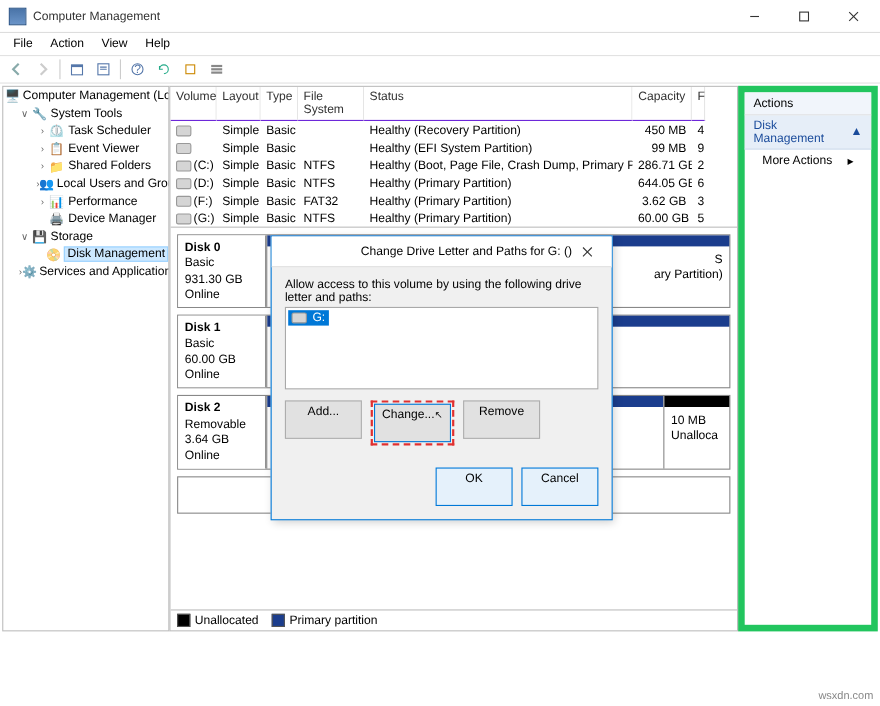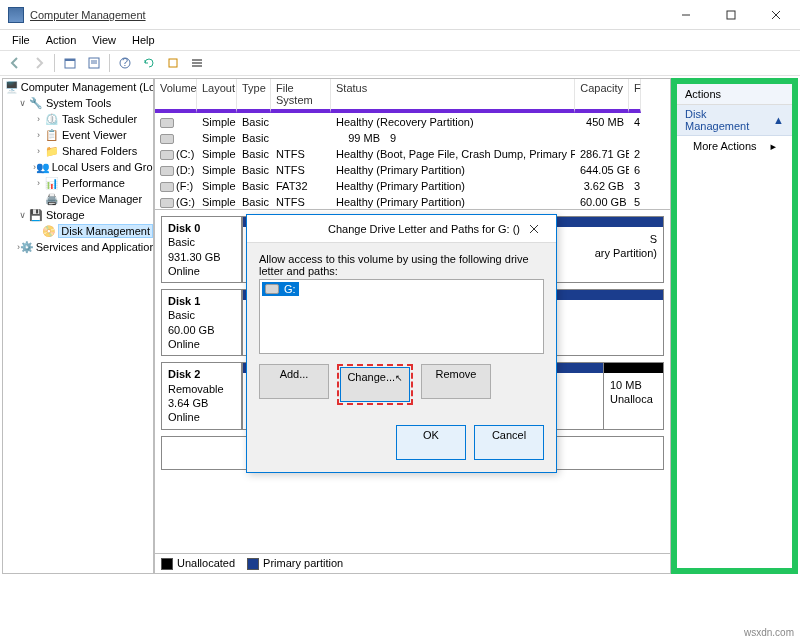--- a/index.html
+++ b/index.html
@@ -1,21 +1,21 @@
 <!DOCTYPE html>
 <html><head>
 <meta charset="utf-8">
 <style>
 * { box-sizing: border-box; margin: 0; padding: 0; font-family: "Segoe UI", Tahoma, sans-serif; font-size: 11px; }
 body { background: #fff; width: 800px; height: 642px; overflow: hidden; position: relative; }
 
 
 .titlebar { height: 30px; display: flex; align-items: center; padding: 0 2px 0 8px; border-bottom: 1px solid #ddd; }
 .titlebar .app-icon { width: 16px; height: 16px; margin-right: 6px; background: linear-gradient(#4a74a8,#6a94c8); border: 1px solid #2a5488; }
-.titlebar .title { flex: 1; color: #333; text-decoration: underline; }
+.titlebar .title { flex: 1; color: #333; }
 .winbtns { display: flex; }
 .winbtn { width: 45px; height: 28px; display: flex; align-items: center; justify-content: center; color: #666; }
 .winbtn svg { width: 10px; height: 10px; }
 
 
 .menubar { height: 20px; display: flex; align-items: center; padding: 0 4px; }
 .menubar .menu { padding: 2px 8px; cursor: default; }
 
 
 .toolbar { height: 26px; border-top: 1px solid #e2e2e2; border-bottom: 1px solid #e2e2e2; display: flex; align-items: center; padding: 0 4px; gap: 2px; }
@@ -29,21 +29,21 @@
 .tree-row .exp { width: 11px; text-align: center; color: #666; font-size: 9px; }
 .tree-row .ticon { width: 16px; height: 16px; margin-right: 2px; display: inline-flex; align-items: center; justify-content: center; }
 .tree-row.selected span.label { background: #cce8ff; border: 1px solid #99d1ff; padding: 0 2px; }
 .indent1 { padding-left: 14px; } .indent2 { padding-left: 30px; }
 
 .center { flex: 1; border: 1px solid #bdbdbd; margin: 2px 0; overflow: hidden; display: flex; flex-direction: column; position: relative; }
 
 
 .vol-table { border-bottom: 1px solid #bdbdbd; }
 .vol-header { display: flex; background: #fff; }
-.vol-header .cell { border-right: 1px solid #e5e5e5; padding: 3px 5px; font-weight: 400; color: #333; background: #fff; border-bottom: 4px solid #6d28d9; }
+.vol-header .cell { border-right: 1px solid #e5e5e5; padding: 3px 5px; font-weight: 400; color: #333; background: #fff; border-bottom: 1px solid #6d28d9; }
 .vol-body .row { display: flex; height: 16px; align-items: flex-end; }
 .vol-body .cell { padding: 1px 5px; white-space: nowrap; overflow: hidden; }
 .col-vol { width: 42px; } .col-lay { width: 40px; } .col-typ { width: 34px; } .col-fs { width: 60px; } .col-stat { width: 244px; } .col-cap { width: 54px; text-align: right; } .col-fr { width: 12px; text-align: right; }
 .disk-glyph { width: 14px; height: 10px; background: #d5d5d5; border: 1px solid #999; border-radius: 2px; display: inline-block; margin-right: 2px; vertical-align: middle; }
 
 
 .disk-graph { overflow: auto; flex: 1; padding: 6px; }
 .disk-block { border: 1px solid #888; margin-bottom: 6px; display: flex; min-height: 56px; }
 .disk-label { width: 80px; border-right: 1px solid #888; padding: 4px 6px; background: #fff; font-size: 10px; line-height: 1.3; }
 .disk-label b { font-size: 11px; }
@@ -246,20 +246,21 @@
             <div class="cell col-fs"></div>
             <div class="cell col-stat">Healthy (Recovery Partition)</div>
             <div class="cell col-cap">450 MB</div>
             <div class="cell col-fr">4</div>
           </div>
           <div class="row">
             <div class="cell col-vol"><span class="disk-glyph"></span></div>
             <div class="cell col-lay">Simple</div>
             <div class="cell col-typ">Basic</div>
             <div class="cell col-fs"></div>
+            <div class="cell col-stat">Healthy (EFI System Partition)</div>
             <div class="cell col-cap">99 MB</div>
             <div class="cell col-fr">9</div>
           </div>
           <div class="row">
             <div class="cell col-vol"><span class="disk-glyph"></span>(C:)</div>
             <div class="cell col-lay">Simple</div>
             <div class="cell col-typ">Basic</div>
             <div class="cell col-fs">NTFS</div>
             <div class="cell col-stat">Healthy (Boot, Page File, Crash Dump, Primary Partition)</div>
             <div class="cell col-cap">286.71 GB</div>

